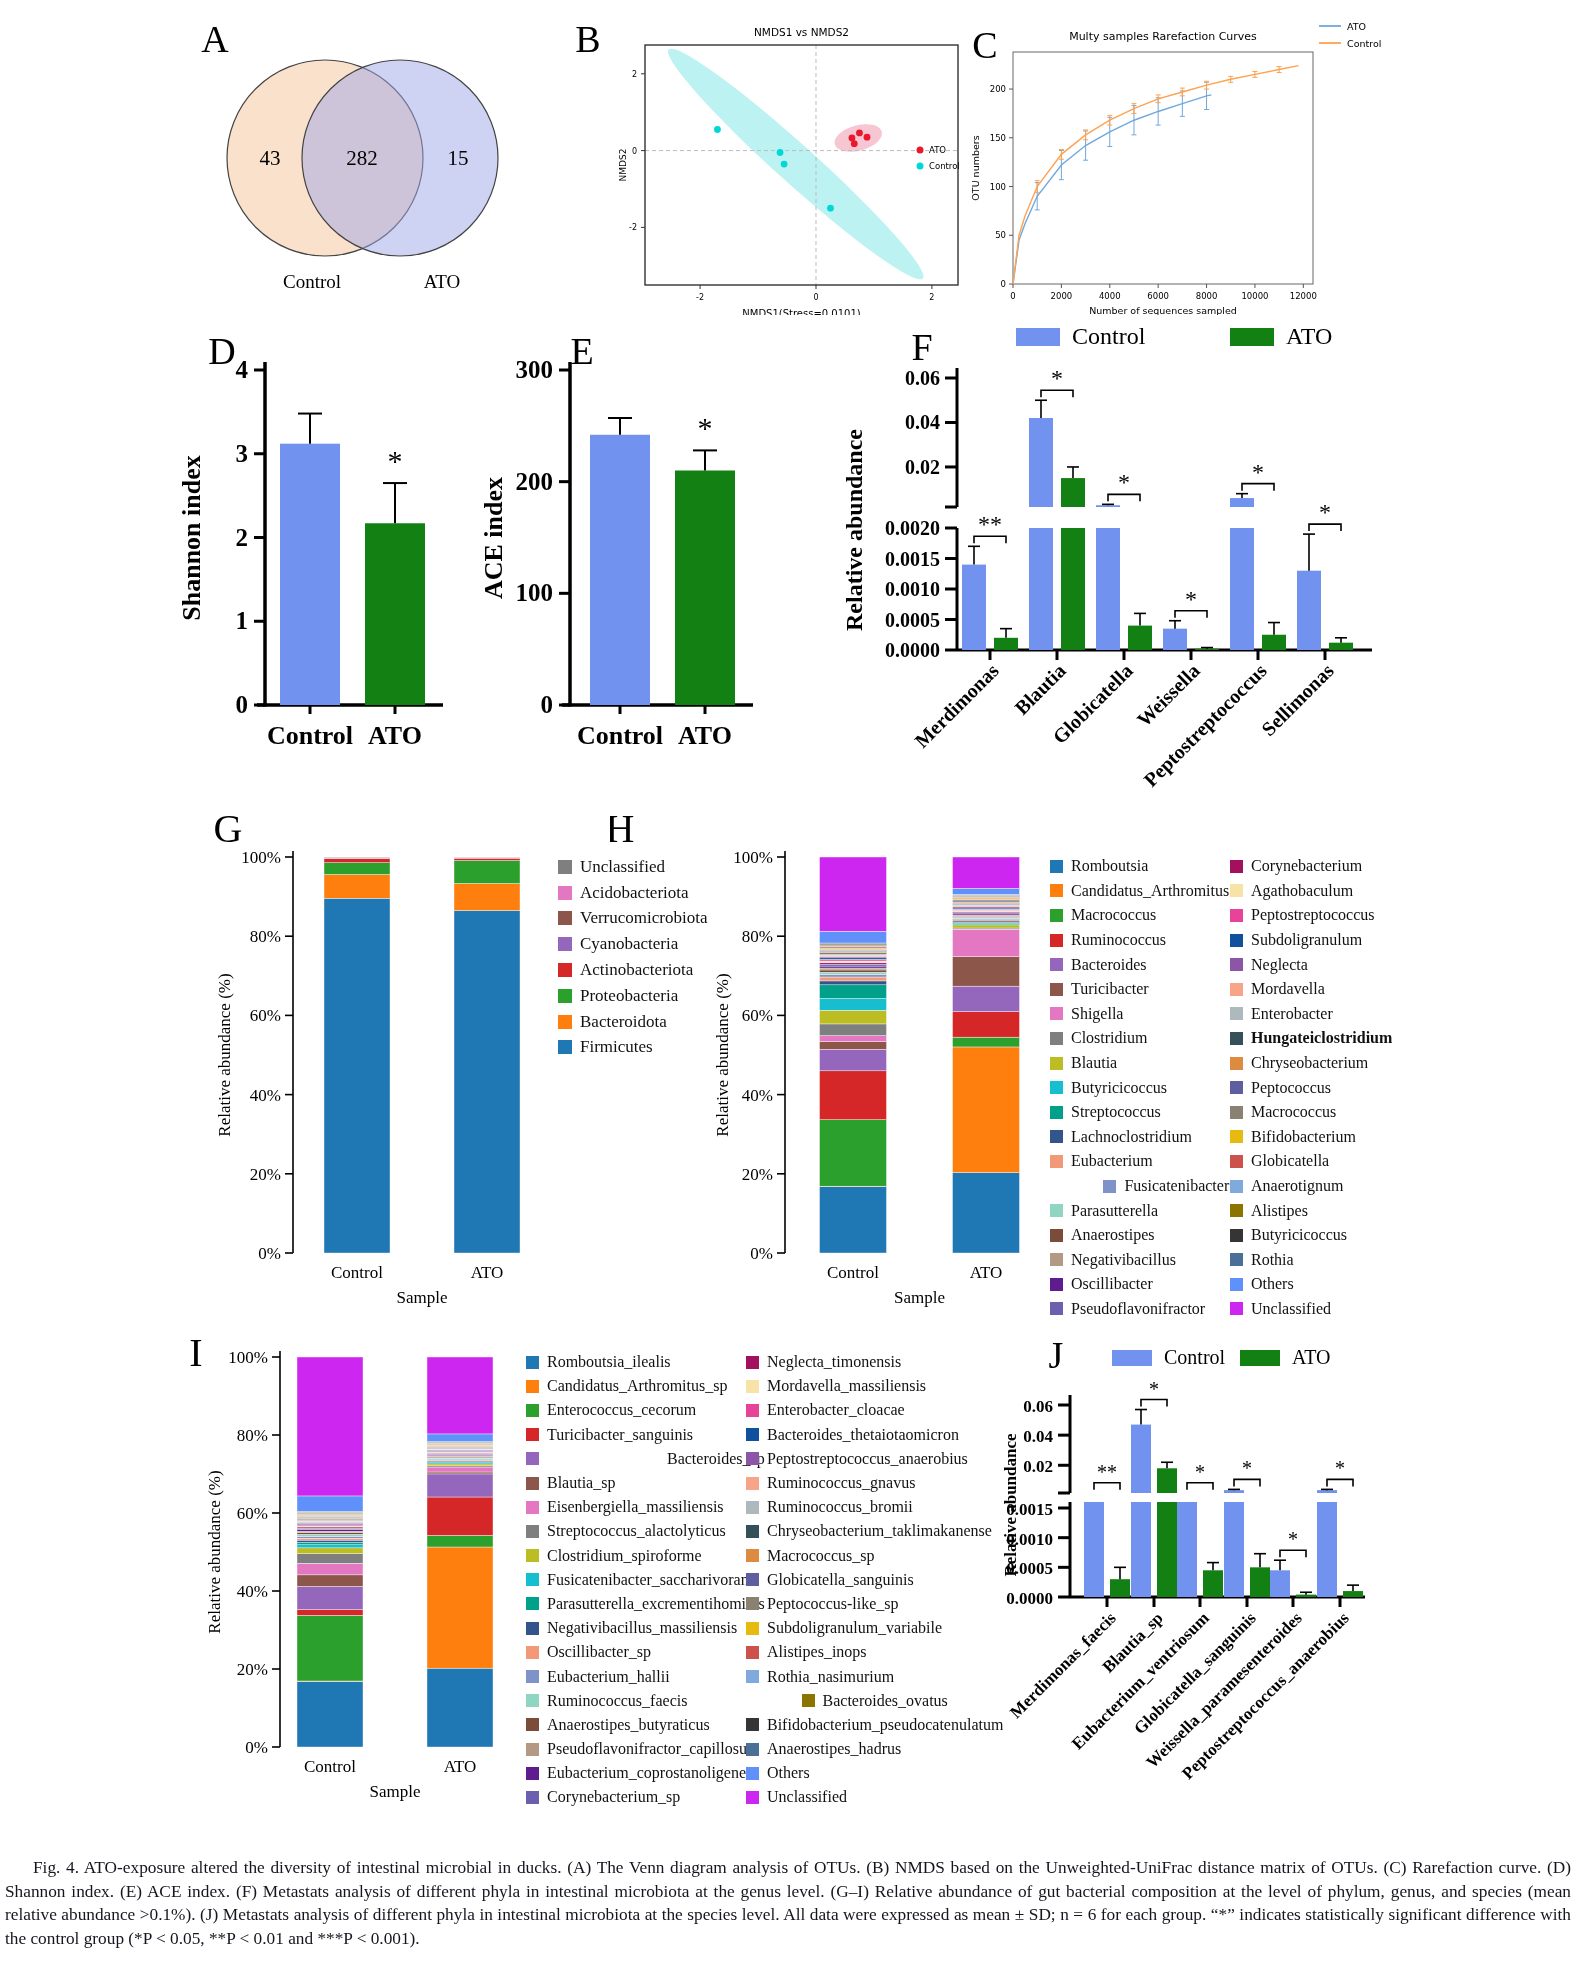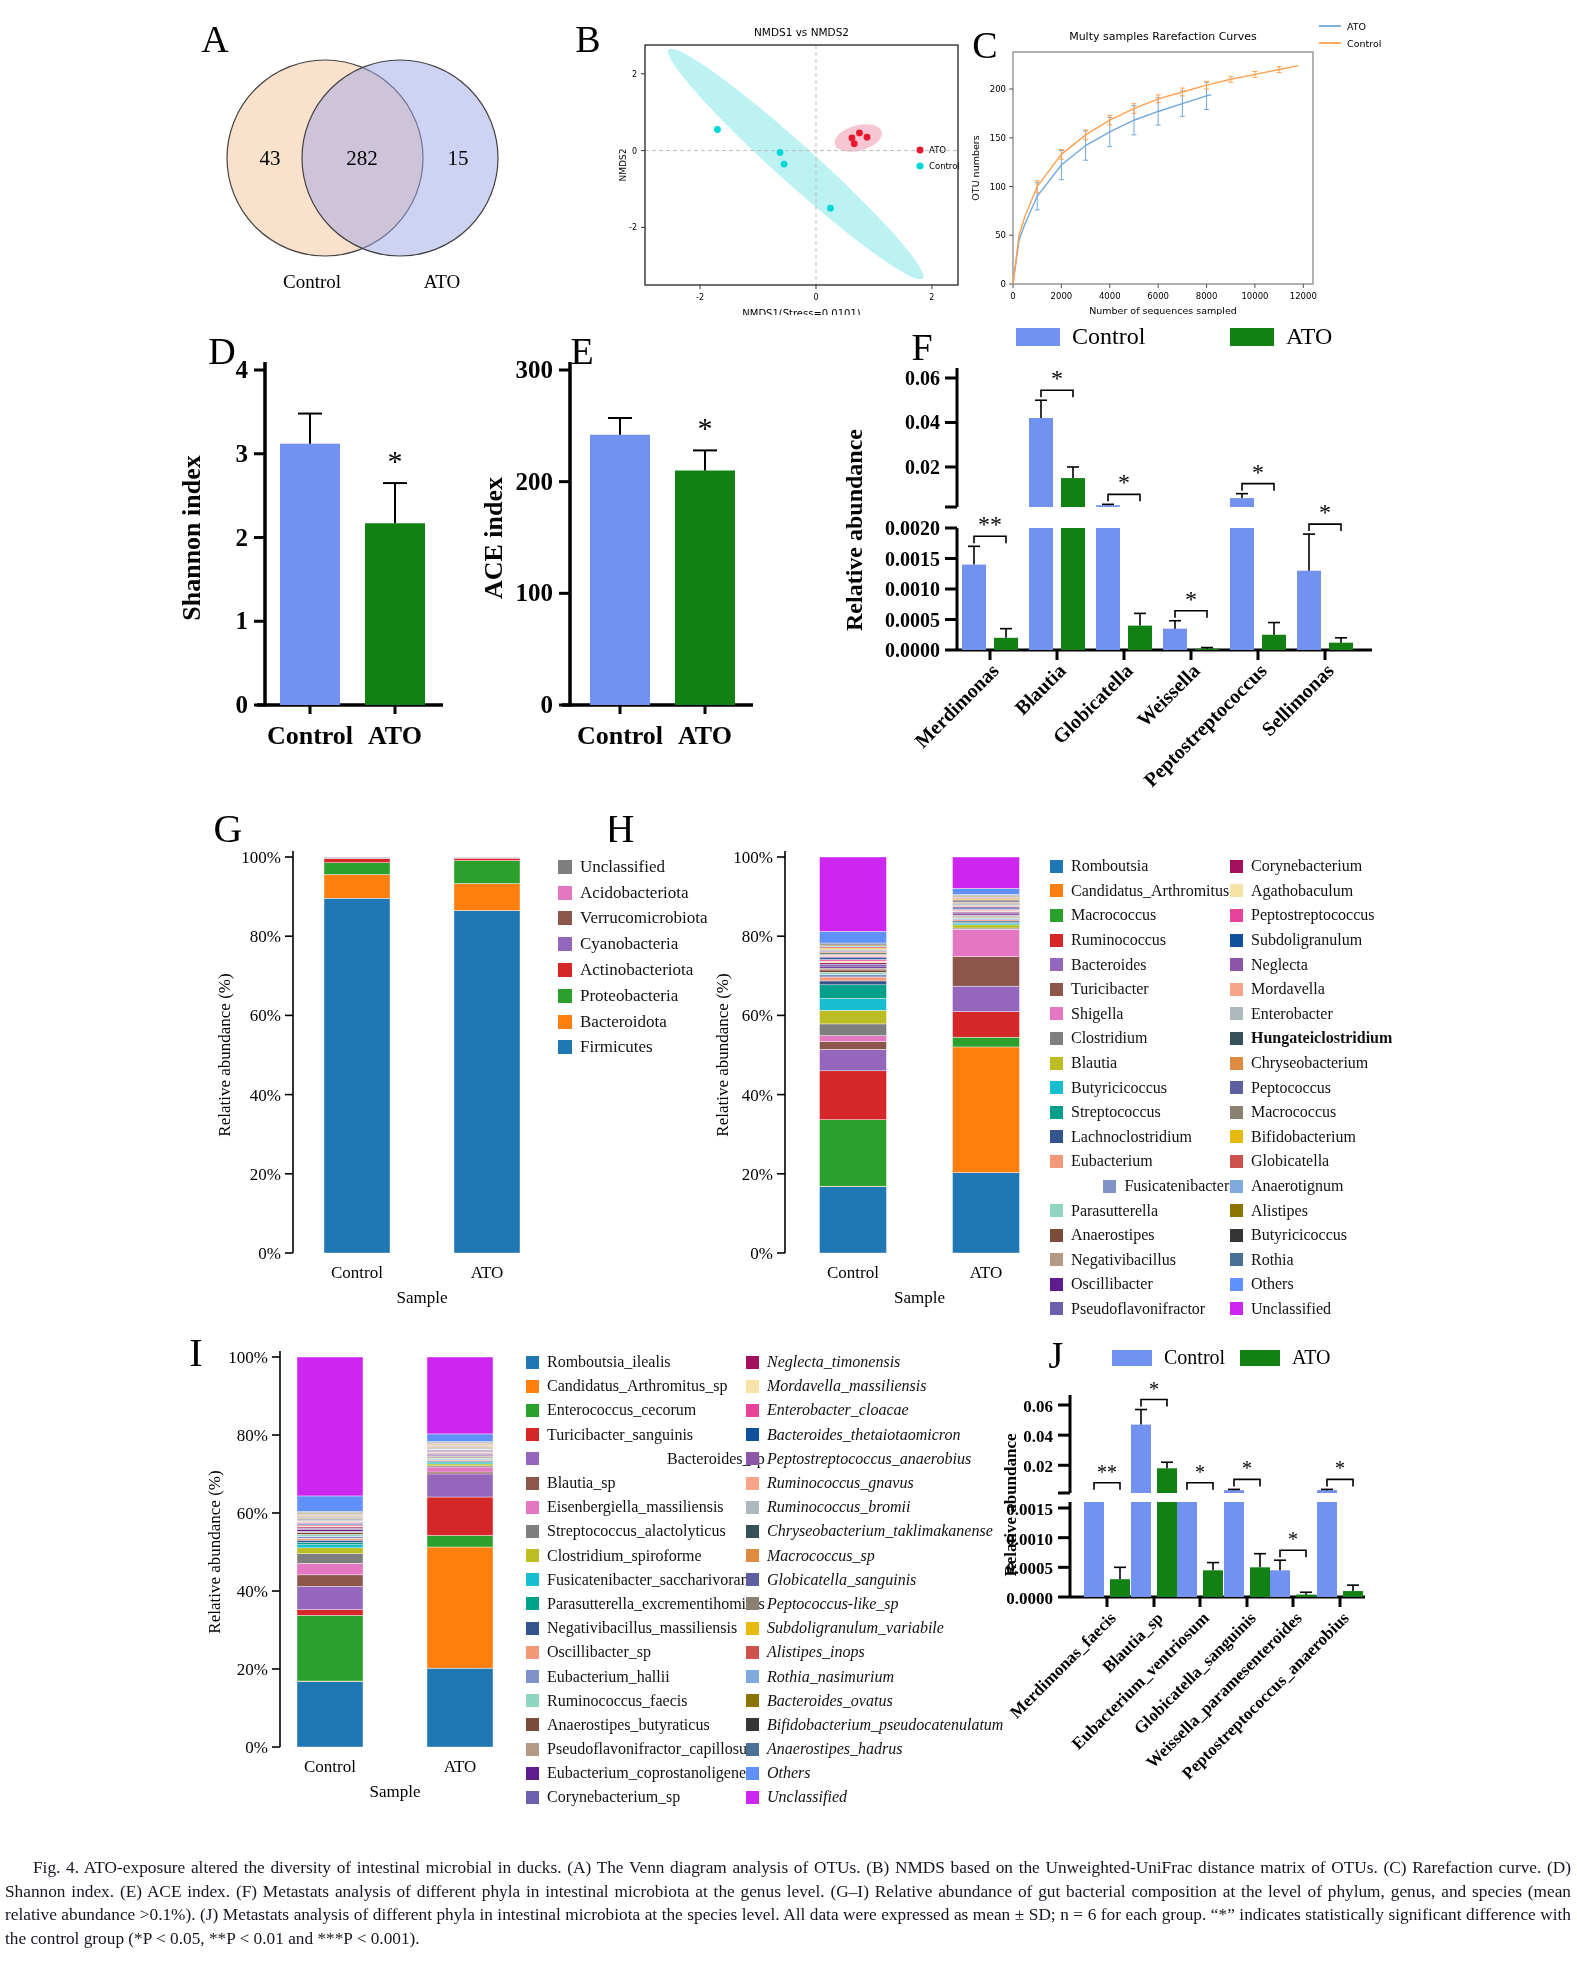--- a/index.html
+++ b/index.html
@@ -809,21 +809,21 @@
         </div>
         <div class="li" style="height: 24.2px;">
           <span class="sw" style="width: 13px; height: 13px; background: rgb(94, 28, 142);"></span>
           <span class="lb" style="font-size: 16px;">Eubacterium_coprostanoligenes</span>
         </div>
         <div class="li" style="height: 24.2px;">
           <span class="sw" style="width: 13px; height: 13px; background: rgb(107, 95, 174);"></span>
           <span class="lb" style="font-size: 16px;">Corynebacterium_sp</span>
         </div>
       </div>
-      <div class="legend" style="left: 576px; top: 30px; font-style: italic;">
+      <div class="legend" style="left: 576px; top: 30px;">
         <div class="li" style="height: 24.2px;">
           <span class="sw" style="width: 13px; height: 13px; background: rgb(163, 16, 94);"></span>
           <span class="lb" style="font-size: 16px;">Neglecta_timonensis</span>
         </div>
         <div class="li" style="height: 24.2px;">
           <span class="sw" style="width: 13px; height: 13px; background: rgb(247, 227, 168);"></span>
           <span class="lb" style="font-size: 16px;">Mordavella_massiliensis</span>
         </div>
         <div class="li" style="height: 24.2px;">
           <span class="sw" style="width: 13px; height: 13px; background: rgb(232, 67, 154);"></span>
@@ -866,21 +866,21 @@
           <span class="lb" style="font-size: 16px;">Subdoligranulum_variabile</span>
         </div>
         <div class="li" style="height: 24.2px;">
           <span class="sw" style="width: 13px; height: 13px; background: rgb(205, 82, 75);"></span>
           <span class="lb" style="font-size: 16px;">Alistipes_inops</span>
         </div>
         <div class="li" style="height: 24.2px;">
           <span class="sw" style="width: 13px; height: 13px; background: rgb(128, 169, 222);"></span>
           <span class="lb" style="font-size: 16px;">Rothia_nasimurium</span>
         </div>
-        <div class="li" style="height: 24.2px;">
+        <div class="li" style="height: 24.2px; justify-content: center;">
           <span class="sw" style="width: 13px; height: 13px; background: rgb(139, 116, 0);"></span>
           <span class="lb" style="font-size: 16px;">Bacteroides_ovatus</span>
         </div>
         <div class="li" style="height: 24.2px;">
           <span class="sw" style="width: 13px; height: 13px; background: rgb(53, 53, 53);"></span>
           <span class="lb" style="font-size: 16px;">Bifidobacterium_pseudocatenulatum</span>
         </div>
         <div class="li" style="height: 24.2px;">
           <span class="sw" style="width: 13px; height: 13px; background: rgb(75, 112, 152);"></span>
           <span class="lb" style="font-size: 16px;">Anaerostipes_hadrus</span>

